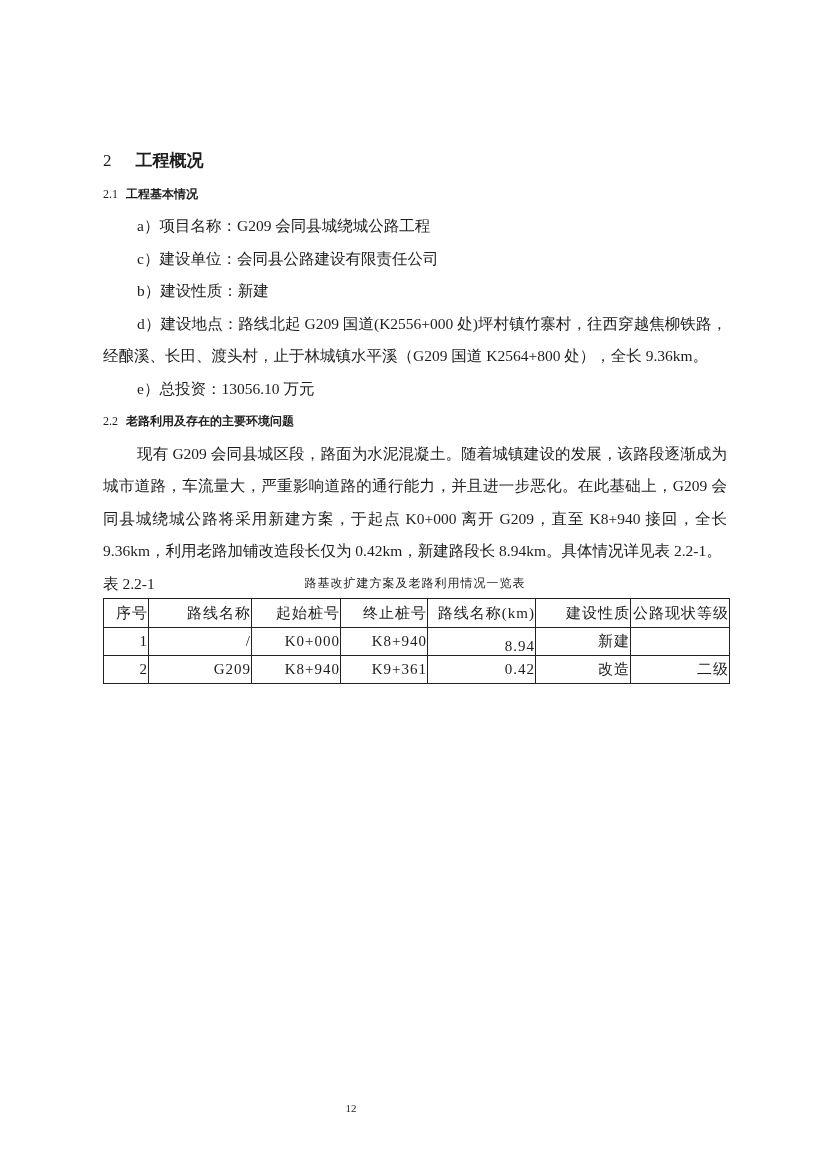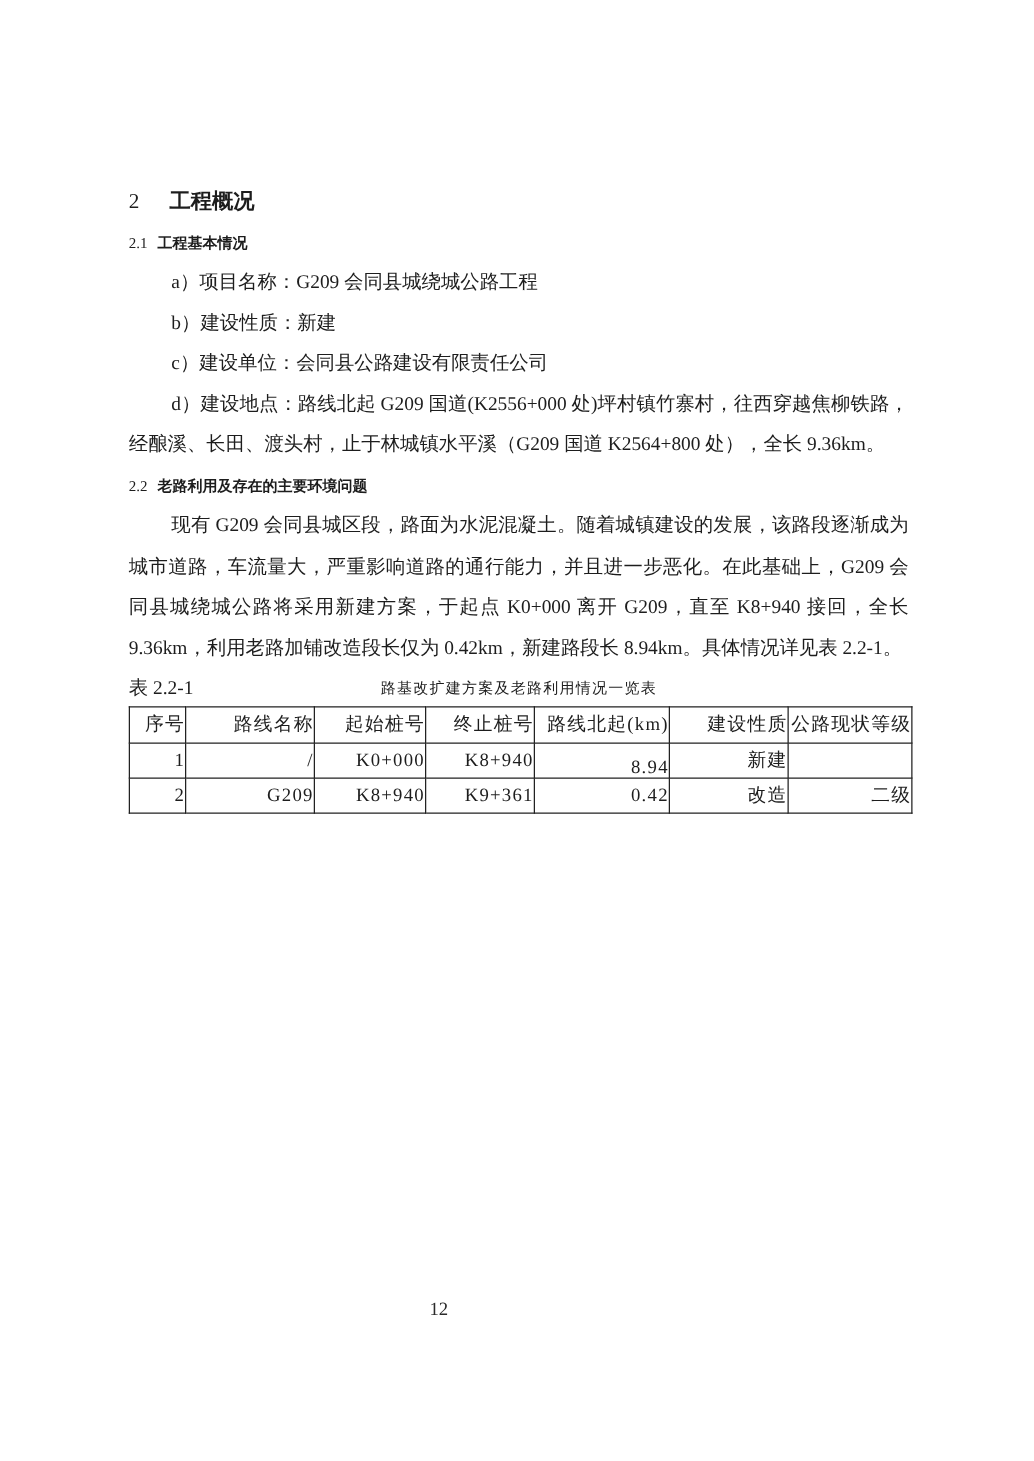--- a/index.html
+++ b/index.html
@@ -81,41 +81,42 @@
     line-height: 20px;
     letter-spacing: 1px;
     overflow: hidden;
     white-space: nowrap;
   }
   table.data-table thead th { height: 29px; }
   td .low { position: relative; top: 5px; display: inline-block; }
   .page-footer {
     position: absolute;
     left: 0;
-    top: 1038px;
+    top: 1098px;
     width: 702px;
     text-align: center;
-    font-size: 15px;
+    font-size: 11px;
     line-height: 20px;
     color: #2a2a2a;
   }
 </style>
 </head>
 <body>
 
 <div class="content">
 
   <h1 class="sec"><span class="hnum">2</span><span>工程概况</span></h1>
 
   <h2 class="sub"><span class="hnum">2.1</span><span>工程基本情况</span></h2>
 
   <p class="body-para">a）项目名称：G209 会同县城绕城公路工程</p>
+  <p class="body-para">c）建设单位：会同县公路建设有限责任公司</p>
   <p class="body-para">b）建设性质：新建</p>
-  <p class="body-para">c）建设单位：会同县公路建设有限责任公司</p>
   <p class="body-para">d）建设地点：路线北起 G209 国道(K2556+000 处)坪村镇竹寨村，往西穿越焦柳铁路，经酿溪、长田、渡头村，止于林城镇水平溪（G209 国道 K2564+800 处），全长 9.36km。</p>
+  <p class="body-para">e）总投资：13056.10 万元</p>
 
   <h2 class="sub"><span class="hnum">2.2</span><span>老路利用及存在的主要环境问题</span></h2>
 
   <p class="body-para">现有 G209 会同县城区段，路面为水泥混凝土。随着城镇建设的发展，该路段逐渐成为城市道路，车流量大，严重影响道路的通行能力，并且进一步恶化。在此基础上，G209 会同县城绕城公路将采用新建方案，于起点 K0+000 离开 G209，直至 K8+940 接回，全长 9.36km，利用老路加铺改造段长仅为 0.42km，新建路段长 8.94km。具体情况详见表 2.2-1。</p>
 
   <div class="table-caption">
     <span class="cap-label">表 2.2-1</span>
     <span class="cap-title">路基改扩建方案及老路利用情况一览表</span>
   </div>
 
@@ -128,21 +129,21 @@
       <col style="width:108px">
         <col style="width:95px">
         <col style="width:99px">
     </colgroup>
     <thead>
       <tr>
         <th>序号</th>
         <th>路线名称</th>
         <th>起始桩号</th>
         <th>终止桩号</th>
-        <th>路线北起(km)</th>
+        <th>路线名称(km)</th>
         <th>建设性质</th>
         <th>公路现状等级</th>
       </tr>
     </thead>
     <tbody>
       <tr>
         <td>1</td>
         <td>/</td>
         <td>K0+000</td>
         <td>K8+940</td>

